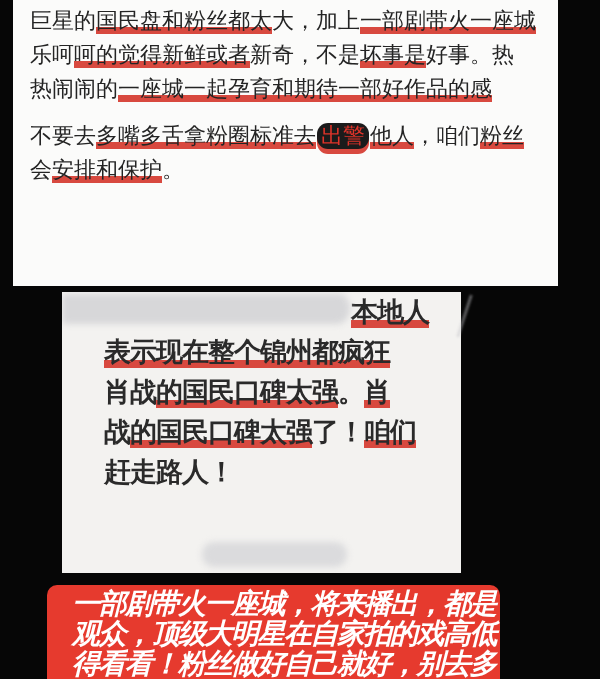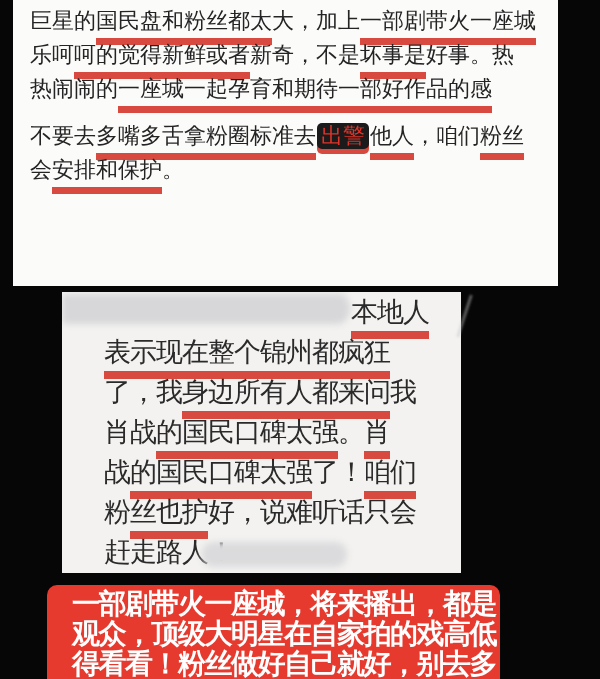--- a/index.html
+++ b/index.html
@@ -13,34 +13,34 @@
     position:absolute;left:13px;top:0;width:545px;height:286px;
     background:#fbfbfa;color:#242424;
     font-size:22px;line-height:34px;letter-spacing:0;
     padding:4px 12px 0 17px;box-sizing:border-box;overflow:hidden;
   }
   .line{white-space:nowrap;height:34px;}
   .gap{height:13px;}
   
   .u{
     background:linear-gradient(#d8493f,#d8493f) no-repeat left 100%/100% 7px;
-    padding-bottom:12px;
+    padding-bottom:1px;
   }
   
   .badge{
     display:inline-block;background:#1b1b1b;color:#e0342a;
-    border-radius:5px;padding:0 4px;margin:0 1px;line-height:26px;
+    border-radius:11px;padding:0 4px;margin:0 1px;line-height:26px;
     box-shadow:0 5px 0 #d8493f;
   }
   
   .inset{
     position:absolute;left:62px;top:292px;width:399px;height:281px;
     background:#f3f2f0;color:#2a2a2a;
     font-size:27px;line-height:40px;letter-spacing:-1px;
-    padding:0 0 0 42px;box-sizing:border-box;overflow:hidden;
+    padding:0 0 0 42px;box-sizing:border-box;overflow:hidden;font-weight:bold;
   }
   .inset .line{height:40px;}
   .inset .u{background-size:100% 8px;}
   .line-a{text-align:right;padding-right:32px;}
   .smear-top{
     position:absolute;left:0;top:2px;width:288px;height:30px;
     background:#d7d7d9;border-radius:4px 16px 20px 6px/4px 22px 24px 8px;
     filter:blur(3px);
   }
   .smear-bottom{
@@ -49,45 +49,43 @@
   }
   .glare{
     position:absolute;left:463px;top:294px;width:3px;height:44px;
     background:rgba(195,195,200,.45);transform:rotate(18deg);filter:blur(1px);
   }
   
   .banner{
     position:absolute;left:47px;top:585px;width:453px;height:94px;
     background:#e63a2e;border-radius:10px 10px 0 0;color:#ffffff;
     font-weight:bold;font-size:28px;line-height:30px;letter-spacing:-1.5px;
-    padding:4px 0 0 25px;box-sizing:border-box;overflow:hidden;
+    padding:4px 0 0 25px;box-sizing:border-box;overflow:hidden;font-style:italic;
   }
   .banner .line{height:30px;}
 </style>
 </head>
 <body>
 
 <div class="panel-top">
     <div class="line"><span>巨星的</span><span class="u">国民盘和粉丝都太</span><span>大，加上</span><span class="u">一部剧带火一座城</span></div>
     <div class="line"><span>乐呵</span><span class="u">呵的觉得新鲜或者</span><span>新奇，不是</span><span class="u">坏事是</span><span>好事。热</span></div>
     <div class="line"><span>热闹闹的</span><span class="u">一座城一起孕育和期待一部好作品的感</span></div>
     <div class="line gap"></div>
     <div class="line"><span>不要去</span><span class="u">多嘴多舌拿粉圈标准去</span><span class="badge">出警</span><span class="u">他人</span><span>，咱们</span><span class="u">粉丝</span></div>
     <div class="line"><span>会</span><span class="u">安排和保护</span><span>。</span></div>
   </div>
 
 <div class="inset">
   <div class="smear-top"></div>
   <div class="smear-bottom"></div>
 <div class="line line-a"><span class="u">本地人</span></div>
     <div class="line"><span class="u">表示现在整个锦州都疯狂</span></div>
-    <div class="line"><span>了，我</span><span class="u">身边所有人都来问</span><span>我</span></div>
     <div class="line"><span>肖战</span><span class="u">的国民口碑太强</span><span>。</span><span class="u">肖</span></div>
     <div class="line"><span>战</span><span class="u">的国民口碑太强</span><span>了！</span><span class="u">咱们</span></div>
-    <div class="line"><span>粉</span><span class="u">丝也护</span><span>好，说难听话只会</span></div>
     <div class="line"><span>赶走路人！</span></div>
   </div>
 
 <div class="glare"></div>
 
 <div class="banner">
     <div class="line"><span>一部剧带火一座城，将来播出，都是</span></div>
     <div class="line"><span>观众，顶级大明星在自家拍的戏高低</span></div>
     <div class="line"><span>得看看！粉丝做好自己就好，别去多</span></div>
   </div>

